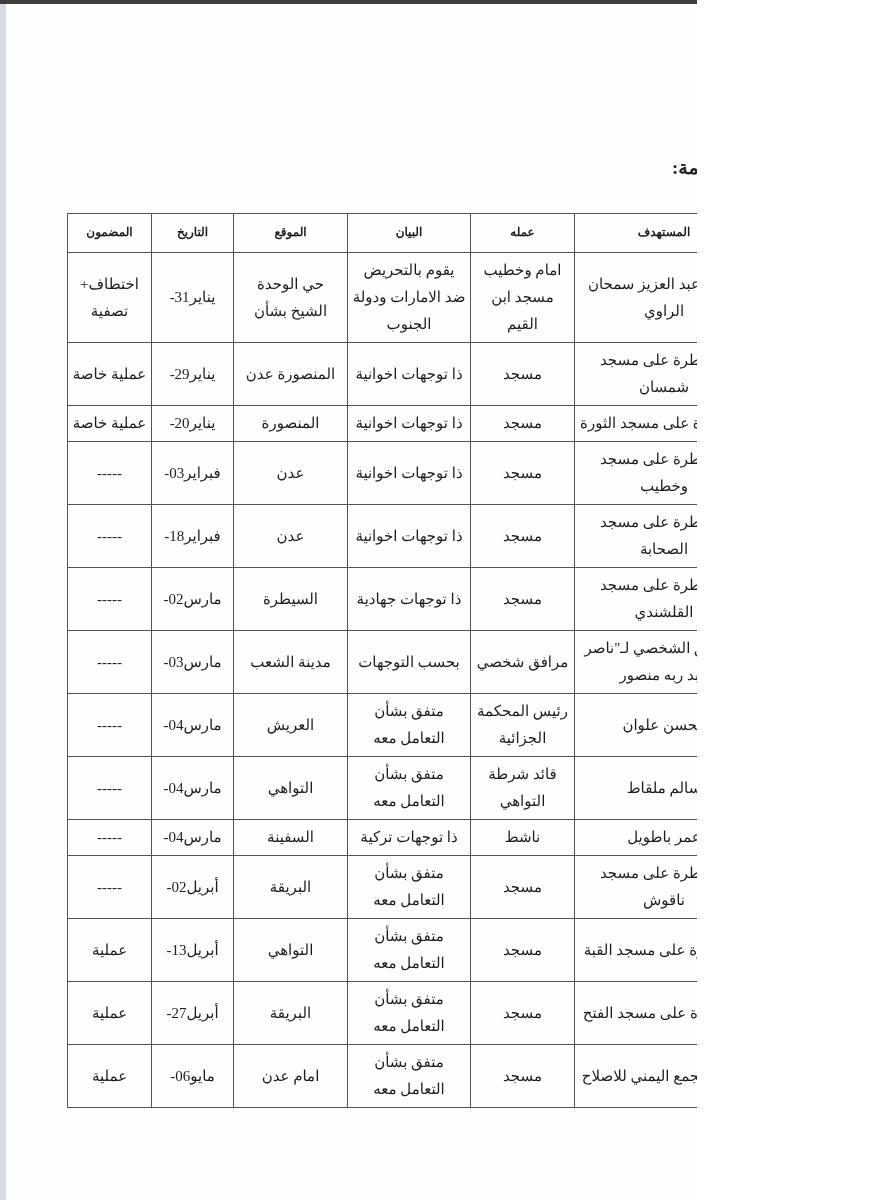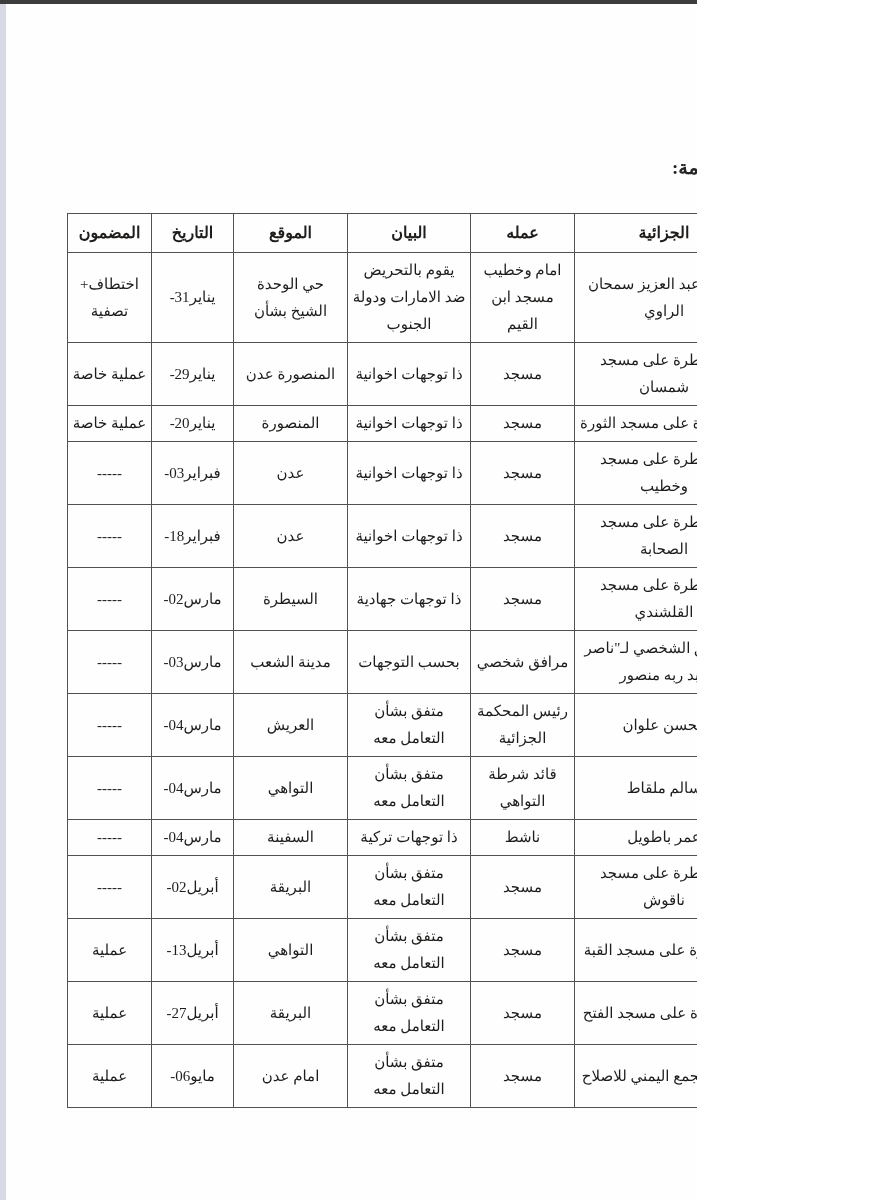--- a/index.html
+++ b/index.html
@@ -28,21 +28,21 @@
   table.ops{
     width:100%;direction:rtl;border-collapse:collapse;table-layout:fixed;
   }
   table.ops th,table.ops td{
     border:1px solid #55514e;
     text-align:center;vertical-align:middle;
     padding:4px 4px;
     font-size:15px;line-height:1.8;
     word-wrap:break-word;
   }
-  table.ops th{font-weight:bold;font-size:16px;height:34px;padding:2px 3px;line-height:1.3;}
+  table.ops th{font-weight:bold;font-size:12px;height:34px;padding:2px 3px;line-height:1.3;}
   td.c-date{direction:ltr;}
   td.c-num{font-size:15px;}
 
   .page-number{
     position:absolute;left:690px;top:1126px;width:70px;
     text-align:center;font-size:19px;color:#35332f;
   }
 </style>
 </head>
 <body>
@@ -81,21 +81,21 @@
           <col style="width:179px">
           <col style="width:104px">
         <col style="width:123px">
           <col style="width:114px">
           <col style="width:82px">
         <col style="width:84px">
       </colgroup>
       <thead>
         <tr>
           <th>رقم</th>
-          <th>الجزائية</th>
+          <th>المستهدف</th>
           <th>عمله</th>
           <th>البيان</th>
           <th>الموقع</th>
           <th>التاريخ</th>
           <th>المضمون</th>
         </tr>
       </thead>
       <tbody>
 
           <tr>

